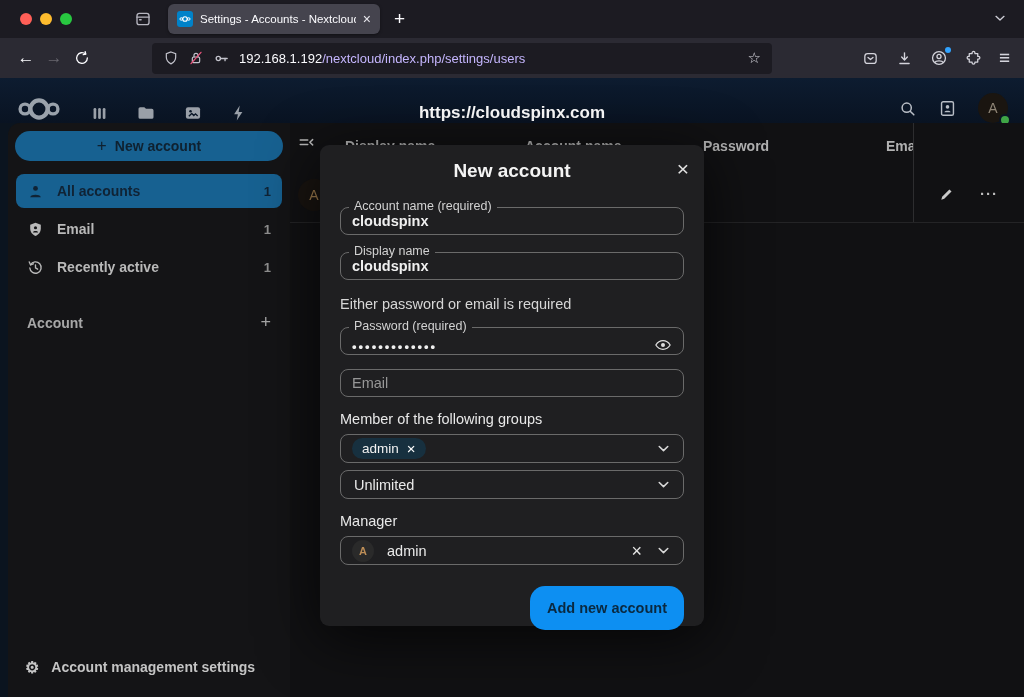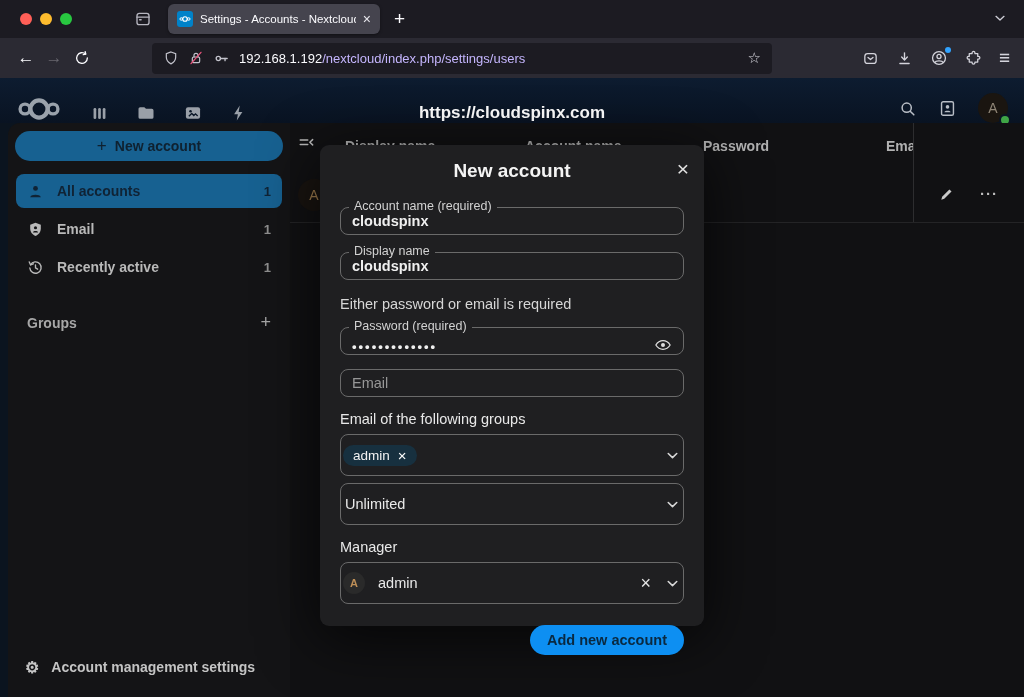--- a/index.html
+++ b/index.html
@@ -89,33 +89,33 @@
                  font-size:12.5px; color:#d2d2d2; white-space:nowrap; }
   .field-value { font-size:14.5px; font-weight:bold; color:#efefef; }
   .f-account{ margin-top:25px; } .f-display{ margin-top:17px; } .f-password{ margin-top:15px;align-items:flex-end; } .f-email{ margin-top:14px; }
   .pw-dots { font-size:13px; letter-spacing:2px; font-weight:bold; color:#efefef; }
   .eye { margin-left:auto; color:#dedede; }
   .field input { border:none; background:transparent; outline:none; width:100%; font-size:14.5px;
                  color:#efefef; font-family:"Liberation Sans", sans-serif; }
   .field input::placeholder { color:#979797; }
   .note { margin-top:16px; font-size:14.5px; color:#d6d6d6; }
   .section-label { margin-top:14px; font-size:14.5px; color:#e8e8e8; }
-  .select { margin-top:7px; border:1.5px solid #6a6a6a; border-radius:8px; height:42px;
-            display:flex; align-items:center; padding:0 2px; }
+  .select { margin-top:7px; border:1.5px solid #6a6a6a; border-radius:8px; height:29px;
+            display:flex; align-items:center; padding:0 11px; }
   .select .chev { margin-left:auto; color:#d8d8d8; }
   .chip { background:#17303f; border-radius:13px; padding:3px 10px; display:flex; align-items:center; gap:8px;
           color:#f2f2f2; font-size:13.5px; }
   .chip .chip-x { font-size:15px; color:#fff; line-height:1; }
   .sel-value { font-size:14.5px; color:#e9e9e9; padding-left:2px; }
   .mgr-avatar { width:22px; height:22px; border-radius:50%; background:#2a2a2a; color:#bd8e57;
                 font-size:11px; font-weight:bold; display:flex; align-items:center; justify-content:center; margin-right:11px; }
   .sel-clear { margin-left:auto; font-size:18px; color:#e6e6e6; line-height:1; }
   .select .chev2 { margin-left:13px; color:#d8d8d8; }
   .submit-row { margin-top:21px; display:flex; justify-content:flex-end; }
-  .btn-submit { height:30px; padding:10px 17px; border-radius:15px; background:#0d8ff2; color:#0a2940;
+  .btn-submit { height:44px; padding:10px 17px; border-radius:15px; background:#0d8ff2; color:#0a2940;
                 font-weight:bold; font-size:14.5px; display:flex; align-items:center; }
 </style>
 </head>
 <body>
 
 <div class="tabstrip">
   <div class="traffic">
     <span class="dot red"></span>
     <span class="dot yellow"></span>
     <span class="dot green"></span>
@@ -302,21 +302,21 @@
               <polyline points="3.2,4.2 5,8.2 9,6.8"></polyline>
               <polyline points="12,8.5 12,12.6 15,14.4"></polyline>
             </svg>
         </span>
         <span>Recently active</span>
         <span class="count">1</span>
       </div>
     </div>
 
     <div class="groups-row">
-      <span>Groups</span>
+      <span>Account</span>
       <span class="plus">+</span>
     </div>
 
     <div class="sidebar-bottom">
       <span class="gear">⚙</span>
       <span>Account management settings</span>
     </div>
   </div>
 
   <div class="main">
@@ -372,21 +372,21 @@
           <path d="M2.5 12S6 6.2 12 6.2 21.5 12 21.5 12 18 17.8 12 17.8 2.5 12 2.5 12z"></path>
           <circle cx="12" cy="12" r="2.7" fill="currentColor" stroke="none"></circle>
         </svg>
     </span>
   </div>
 
   <div class="field f-email">
     <input placeholder="Email" style="">
   </div>
 
-  <div class="section-label">Email of the following groups</div>
+  <div class="section-label">Member of the following groups</div>
   <div class="select">
     <span class="chip">
       <span>admin</span>
       <span class="chip-x">×</span>
     </span>
     <span class="icon chev">
       <svg width="17" height="17" viewBox="0 0 24 24" fill="none" stroke="currentColor" stroke-width="2.2" stroke-linecap="round" stroke-linejoin="round">
           <polyline points="6,9.2 12,15 18,9.2"></polyline>
         </svg>
     </span>

